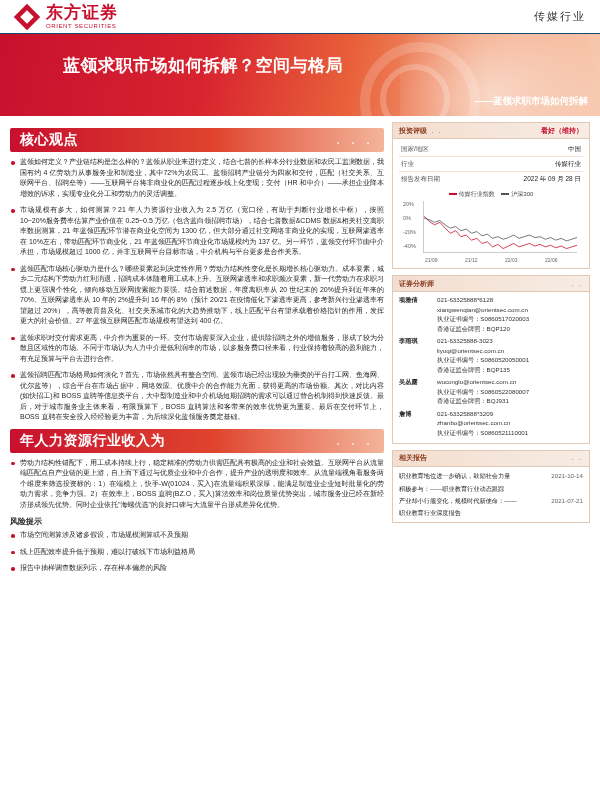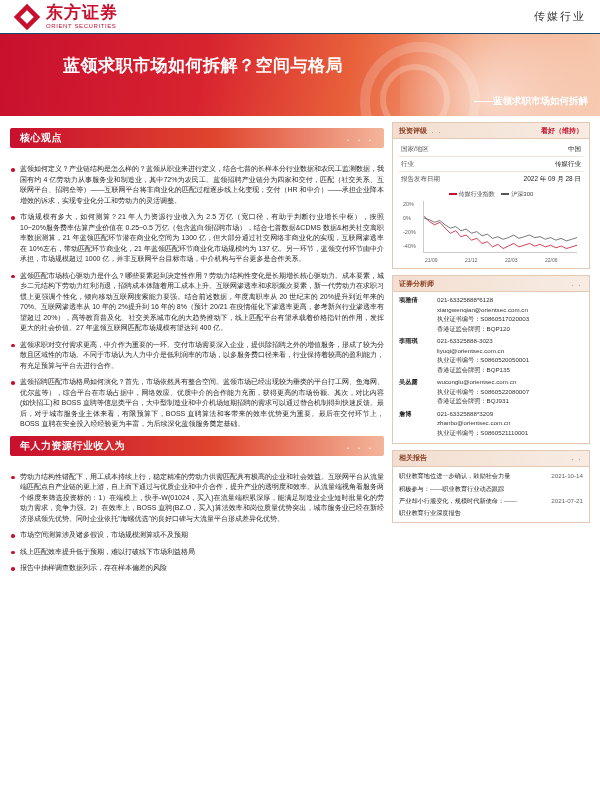--- a/index.html
+++ b/index.html
@@ -73,25 +73,25 @@
   
   .body { display: flex; padding: 6px 10px 0 10px; }
   .left { width: 382px; padding-right: 8px; }
   .right { width: 198px; }
 
   
   .sec-head {
     position: relative;
     background: linear-gradient(90deg,#c8102e 0%, #e0452e 55%, #f3b59b 100%);
     color: #fff;
-    font-size: 10px;
+    font-size: 14px;
     font-weight: bold;
     padding: 3px 8px 3px 10px;
     border-radius: 2px;
-    margin: 6px 0 16px 0;
+    margin: 6px 0 5px 0;
     width: 100%;
     letter-spacing: .5px;
   }
   .sec-head .dots { float: right; opacity: .85; letter-spacing: 1px; font-weight: normal; }
 
   ul.bl { list-style: none; margin: 0; padding: 0; }
   ul.bl > li {
     position: relative;
     padding-left: 10px;
     margin-bottom: 6px;
@@ -190,20 +190,21 @@
       </ul>
 
       <div class="sec-head">
         <span>年人力资源行业收入为</span>
         <span class="dots">．．．</span>
       </div>
       <ul class="bl">
         <li>劳动力结构性错配下，用工成本持续上行，稳定精准的劳动力供需匹配具有极高的企业和社会效益。互联网平台从流量端匹配点自产业链的更上游，自上而下通过与优质企业和中介合作，提升产业的透明度和效率。从流量端视角看服务两个维度来筛选投资标的：1）在端模上，快手-W(01024，买入)在流量端积累深厚，能满足制造业企业短时批量化的劳动力需求，竞争力强。2）在效率上，BOSS 直聘(BZ.O，买入)算法效率和岗位质量优势突出，城市服务业已经在新经济形成领先优势。同时企业依托"海螺优选"的良好口碑与大流量平台形成差异化优势。</li>
       </ul>
 
+      <div class="sub-title">风险提示</div>
       <ul class="bl">
         <li>市场空间测算涉及诸多假设，市场规模测算或不及预期</li>
         <li>线上匹配效率提升低于预期，难以打破线下市场利益格局</li>
         <li>报告中抽样调查数据列示，存在样本偏差的风险</li>
       </ul>
     </div>
 
     <div class="right">
 
       <div class="rbox">

